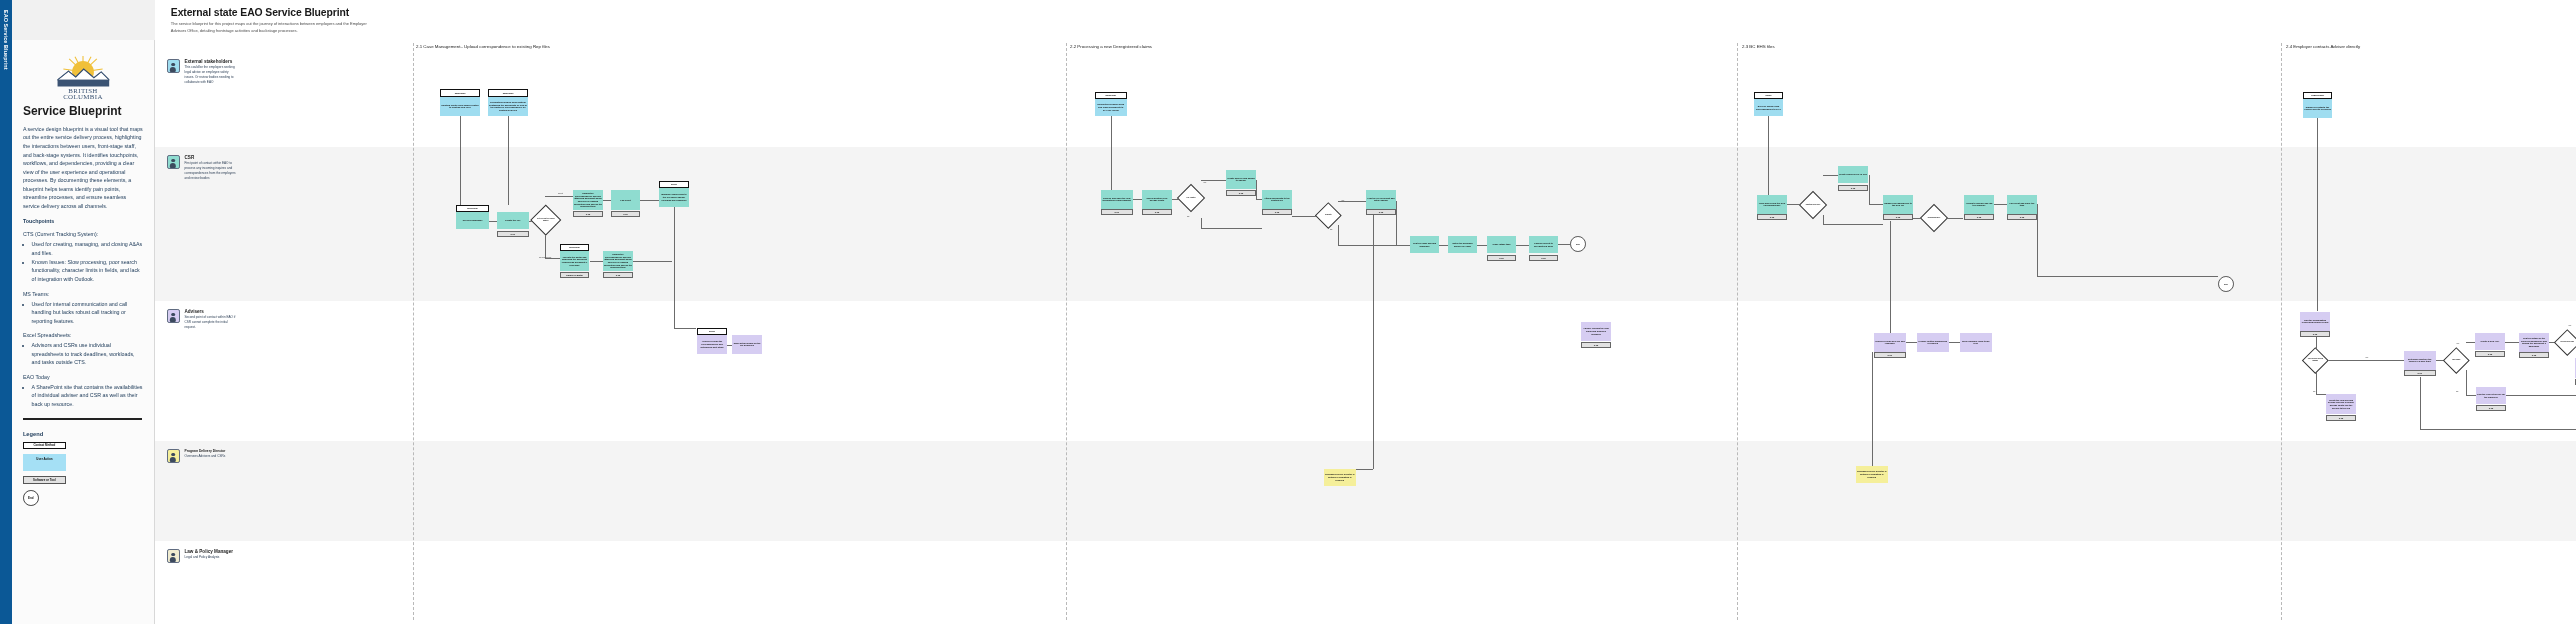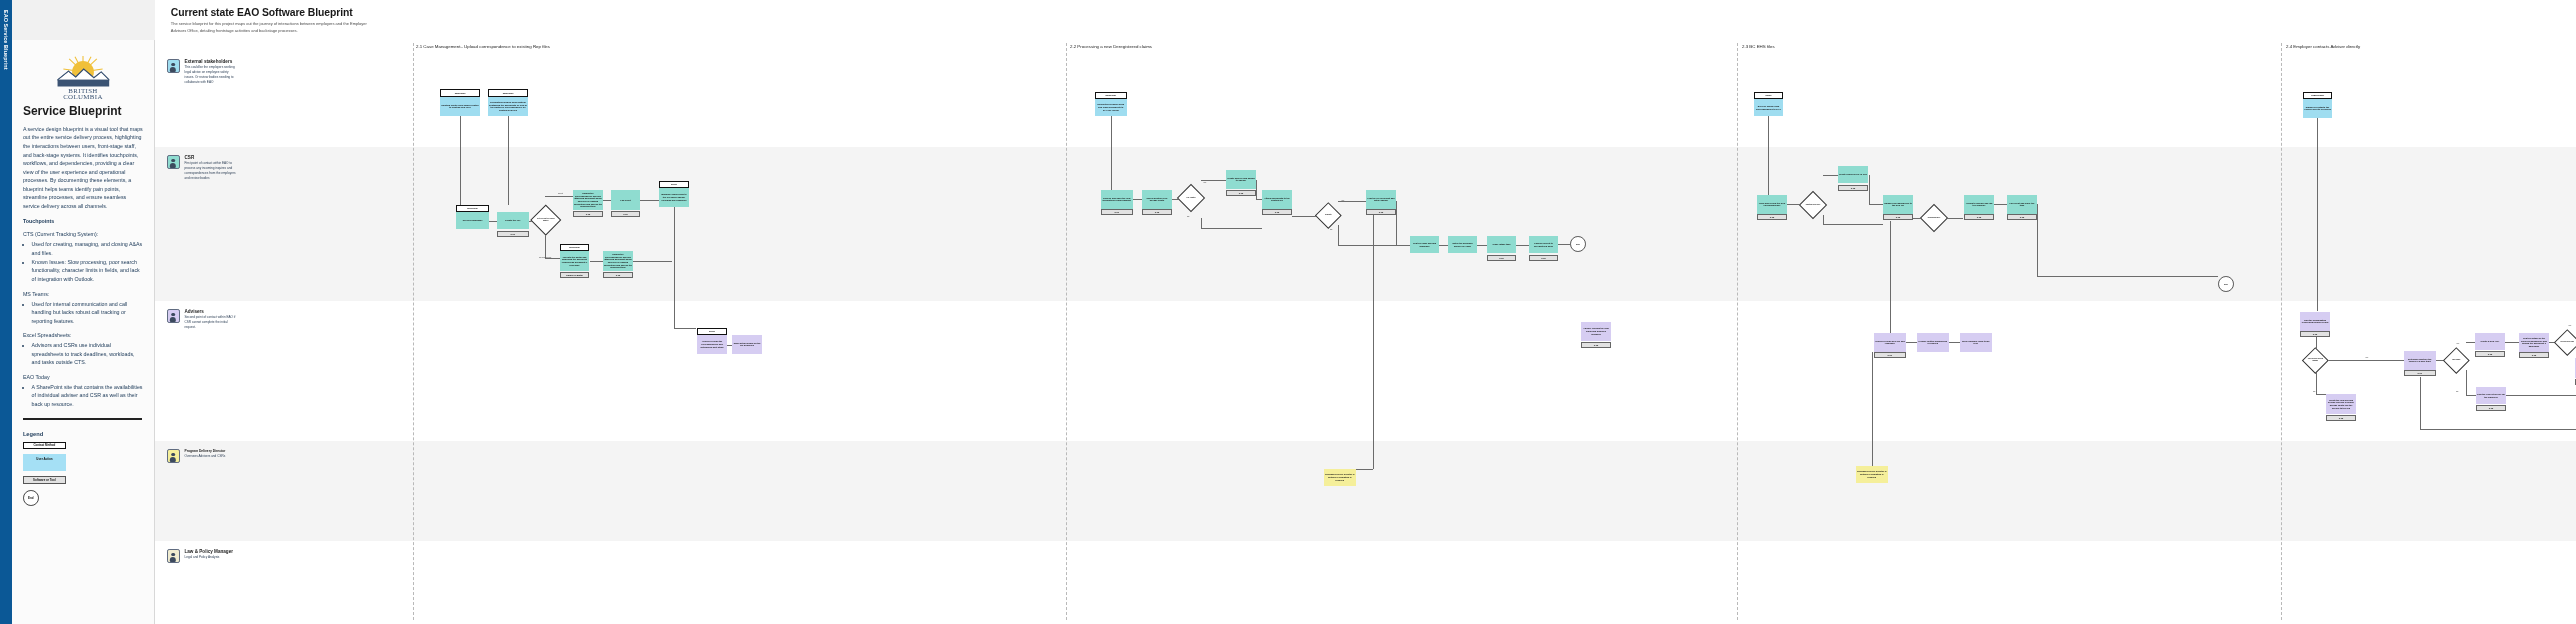--- a/index.html
+++ b/index.html
@@ -149,21 +149,21 @@
     <div class="legend-h">Legend</div>
     <div class="lg-contact">Contact Method</div>
     <div class="lg-user">User Action</div>
     <div class="lg-soft">Software or Tool</div>
     <div class="lg-end">End</div>
   </aside>
 
   <main class="canvas">
 
     <div class="hdr">
-      <h1>Current state EAO Software Blueprint</h1>
+      <h1>External state EAO Service Blueprint</h1>
       <p>The service blueprint for this project maps out the journey of interactions between employers and the Employer Advisors Office, detailing frontstage activities and backstage processes.</p>
     </div>
 
     <div id="bands">
         <div class="band" style="top: 50px; height: 97px;"></div>
         <div class="band shade" style="top: 147px; height: 154px;"></div>
         <div class="band" style="top: 301px; height: 140px;"></div>
         <div class="band shade" style="top: 441px; height: 100px;"></div>
         <div class="band" style="top: 541px; height: 84px;"></div>
       </div>

